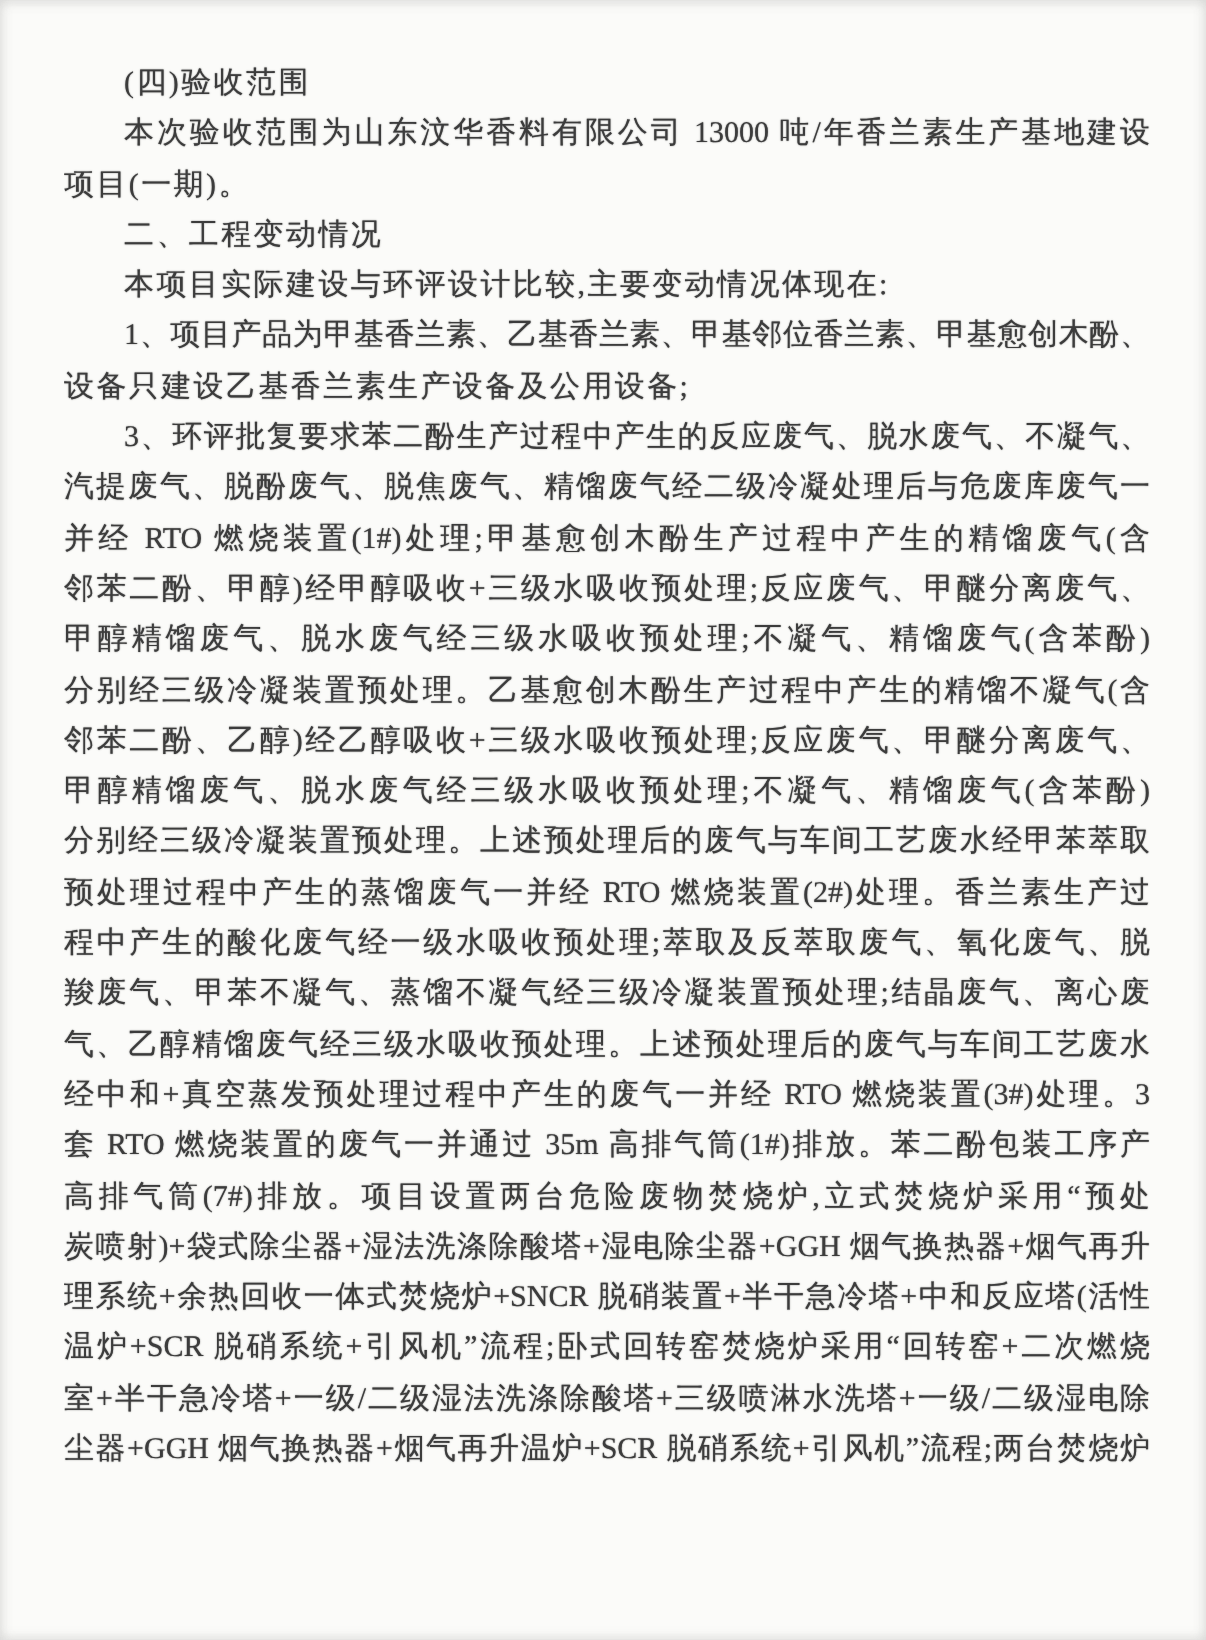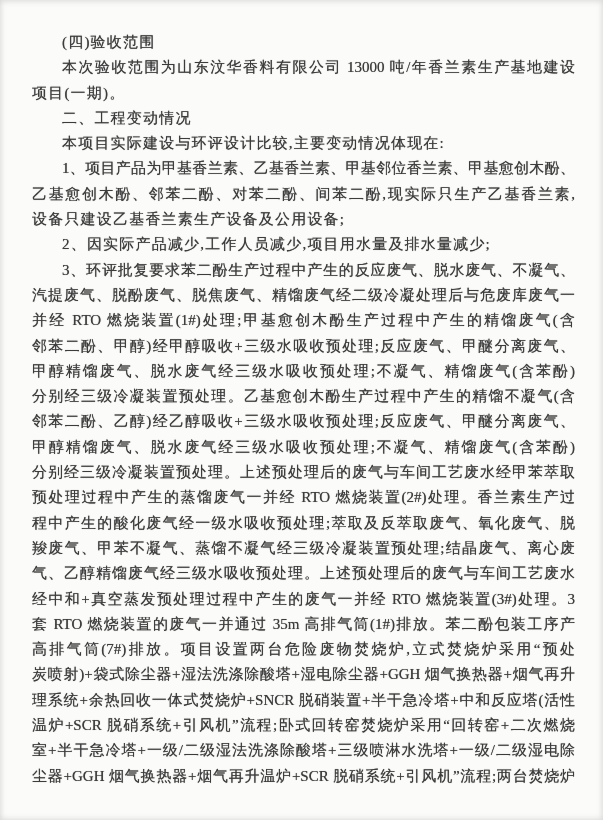--- a/index.html
+++ b/index.html
@@ -51,23 +51,21 @@
 <body>
 
 <div class="page">
   <div class="text-block">
     <div class="ln ind end">(四)验收范围</div>
     <div class="ln ind">本次验收范围为山东汶华香料有限公司 13000 吨/年香兰素生产基地建设</div>
     <div class="ln end">项目(一期)。</div>
     <div class="ln ind end">二、工程变动情况</div>
     <div class="ln ind end">本项目实际建设与环评设计比较,主要变动情况体现在:</div>
     <div class="ln ind">1、项目产品为甲基香兰素、乙基香兰素、甲基邻位香兰素、甲基愈创木酚、</div>
-    <div class="ln">乙基愈创木酚、邻苯二酚、对苯二酚、间苯二酚,现实际只生产乙基香兰素,</div>
     <div class="ln end">设备只建设乙基香兰素生产设备及公用设备;</div>
-    <div class="ln ind end">2、因实际产品减少,工作人员减少,项目用水量及排水量减少;</div>
     <div class="ln ind">3、环评批复要求苯二酚生产过程中产生的反应废气、脱水废气、不凝气、</div>
     <div class="ln">汽提废气、脱酚废气、脱焦废气、精馏废气经二级冷凝处理后与危废库废气一</div>
     <div class="ln">并经 RTO 燃烧装置(1#)处理;甲基愈创木酚生产过程中产生的精馏废气(含</div>
     <div class="ln">邻苯二酚、甲醇)经甲醇吸收+三级水吸收预处理;反应废气、甲醚分离废气、</div>
     <div class="ln">甲醇精馏废气、脱水废气经三级水吸收预处理;不凝气、精馏废气(含苯酚)</div>
     <div class="ln">分别经三级冷凝装置预处理。乙基愈创木酚生产过程中产生的精馏不凝气(含</div>
     <div class="ln">邻苯二酚、乙醇)经乙醇吸收+三级水吸收预处理;反应废气、甲醚分离废气、</div>
     <div class="ln">甲醇精馏废气、脱水废气经三级水吸收预处理;不凝气、精馏废气(含苯酚)</div>
     <div class="ln">分别经三级冷凝装置预处理。上述预处理后的废气与车间工艺废水经甲苯萃取</div>
     <div class="ln">预处理过程中产生的蒸馏废气一并经 RTO 燃烧装置(2#)处理。香兰素生产过</div>

